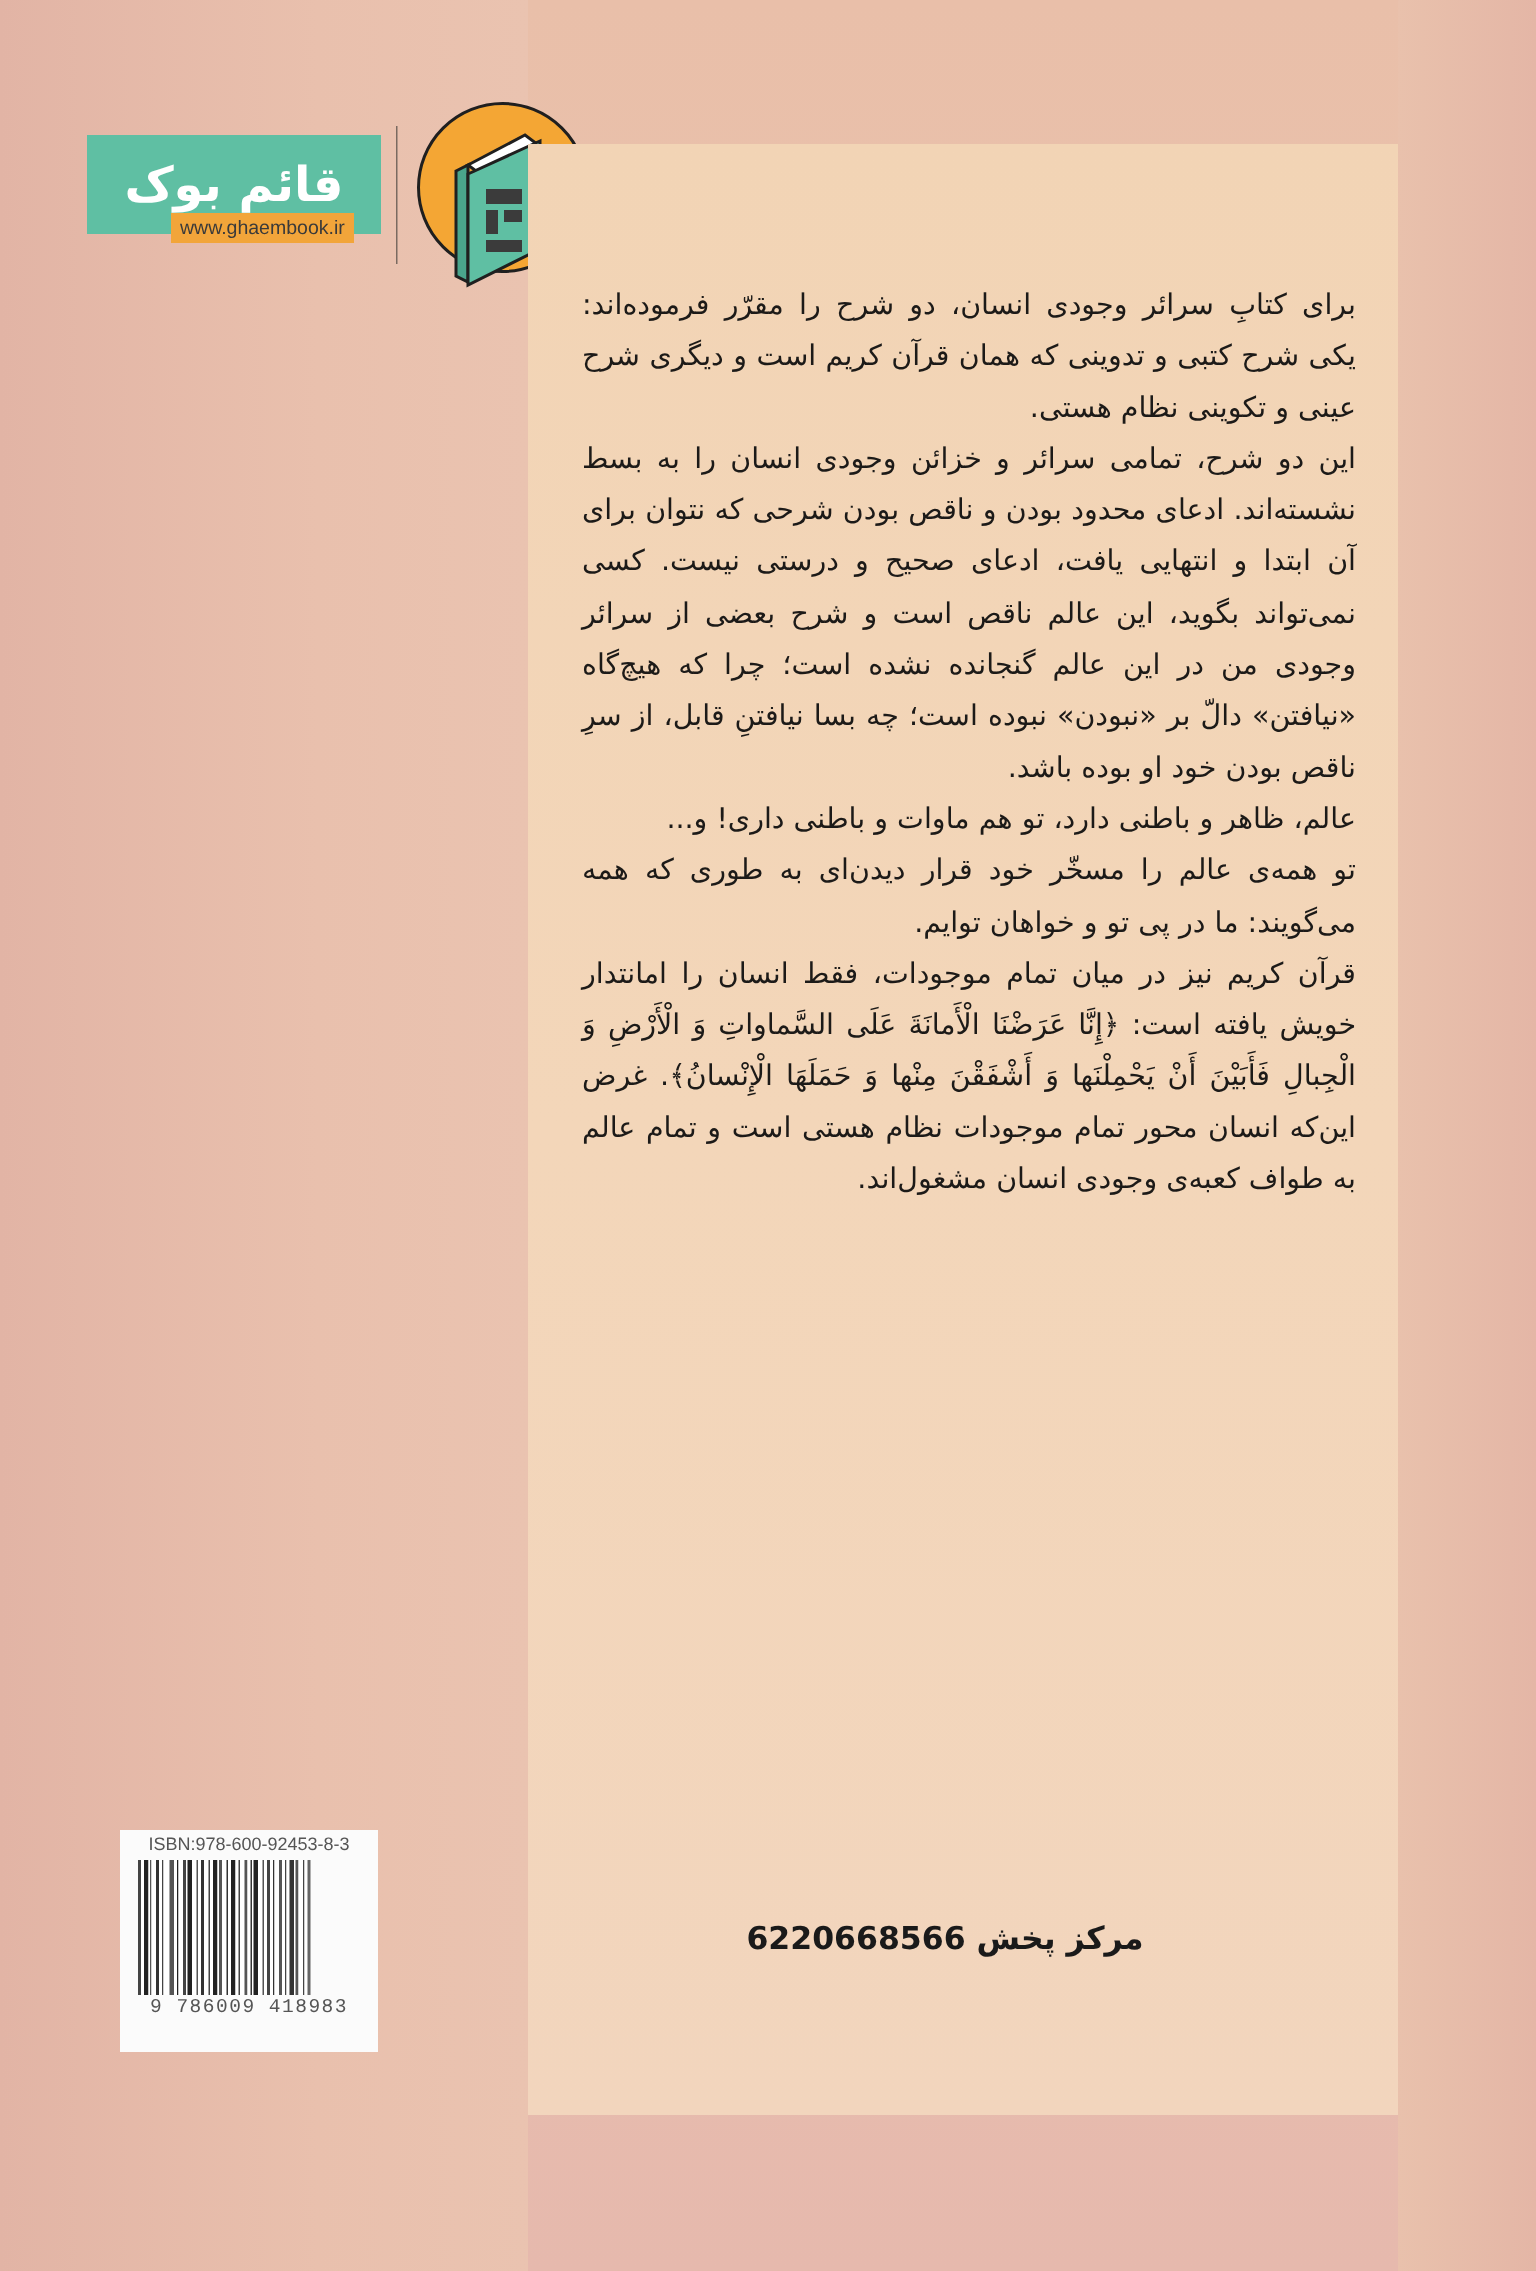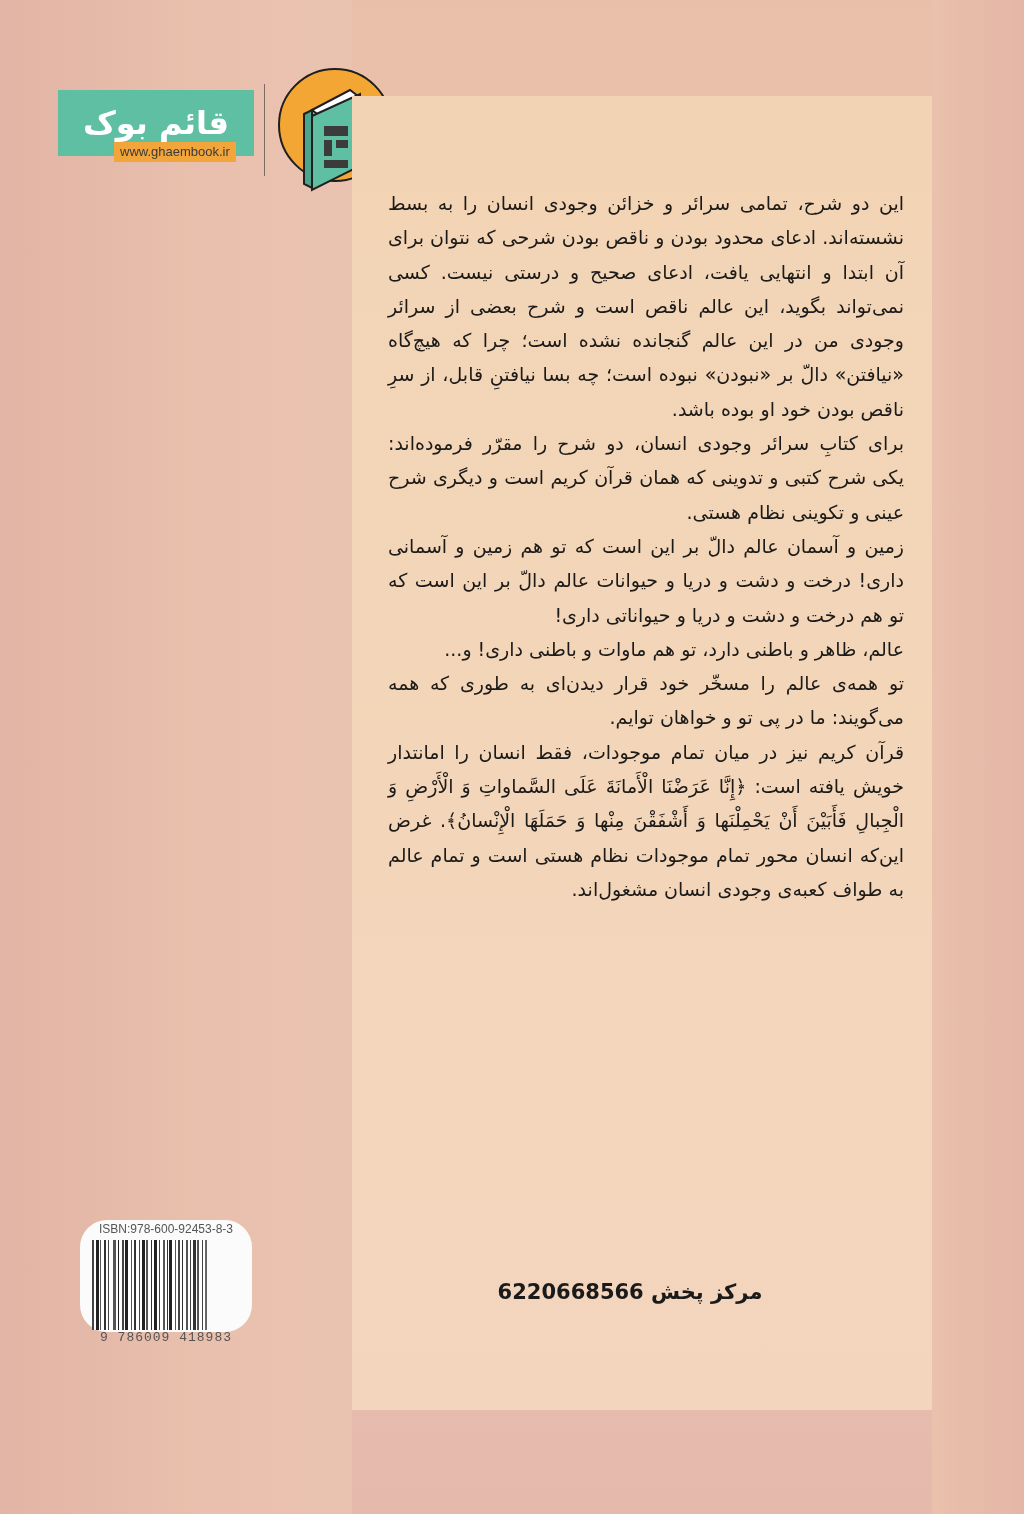--- a/index.html
+++ b/index.html
@@ -37,23 +37,22 @@
       position:absolute; left:388px; top:186px; width:516px;
       direction:rtl; text-align:justify; color:#1c1a18;
       font-size:19px; line-height:34.3px;
     }
     .text-block p { margin:0; text-align-last:right; }
     .distrib {
       position:absolute; left:480px; top:1280px; width:300px; text-align:center;
       direction:rtl; font-weight:bold; font-size:21px; color:#1a1a1a;
     }
     .barcode-box {
-      position:absolute; left:80px; top:1220px; width:172px; height:112px;
+      position:absolute; left:80px; top:1220px; width:172px; height:148px;
       background:#fbfbfb;
-      border-radius:27px;
     }
     .isbn-top { position:absolute; left:0; top:2px; width:172px; text-align:center;
       font-family:"Liberation Sans", sans-serif; font-size:12px; color:#555; }
     .bars { position:absolute; left:12px; top:20px; width:150px; height:90px; display:flex; }
     .bars span { display:block; height:100%; }
     .isbn-bottom { position:absolute; left:0; top:110px; width:172px; text-align:center;
       font-family:"Liberation Mono", monospace; font-size:13px; color:#555; letter-spacing:1px; }
   </style>
 </head>
 <body>
@@ -74,23 +73,22 @@
   <polygon points="14,36 62,14 62,86 14,110" fill="#5fbfa3" stroke="#1f1f1f" stroke-width="2"></polygon>
   <rect x="26" y="46" width="24" height="10" fill="#3b3b3b"></rect>
   <rect x="26" y="60" width="8" height="16" fill="#3b3b3b"></rect>
   <rect x="38" y="60" width="12" height="8" fill="#3b3b3b"></rect>
   <rect x="26" y="80" width="24" height="8" fill="#3b3b3b"></rect>
 </svg>
 
 <div class="panel"></div>
 
 <div class="text-block">
+  <p>برای کتابِ سرائر وجودی انسان، دو شرح را مقرّر فرموده‌اند: یکی شرح کتبی و تدوینی که همان قرآن کریم است و دیگری شرح عینی و تکوینی نظام هستی.</p>
   <p>این دو شرح، تمامی سرائر و خزائن وجودی انسان را به بسط نشسته‌اند. ادعای محدود بودن و ناقص بودن شرحی که نتوان برای آن ابتدا و انتهایی یافت، ادعای صحیح و درستی نیست. کسی نمی‌تواند بگوید، این عالم ناقص است و شرح بعضی از سرائر وجودی من در این عالم گنجانده نشده است؛ چرا که هیچ‌گاه «نیافتن» دالّ بر «نبودن» نبوده است؛ چه بسا نیافتنِ قابل، از سرِ ناقص بودن خود او بوده باشد.</p>
-  <p>برای کتابِ سرائر وجودی انسان، دو شرح را مقرّر فرموده‌اند: یکی شرح کتبی و تدوینی که همان قرآن کریم است و دیگری شرح عینی و تکوینی نظام هستی.</p>
-  <p>زمین و آسمان عالم دالّ بر این است که تو هم زمین و آسمانی داری! درخت و دشت و دریا و حیوانات عالم دالّ بر این است که تو هم درخت و دشت و دریا و حیواناتی داری!</p>
   <p>عالم، ظاهر و باطنی دارد، تو هم ماوات و باطنی داری! و...</p>
   <p>تو همه‌ی عالم را مسخّر خود قرار دیدن‌ای به طوری که همه می‌گویند: ما در پی تو و خواهان توایم.</p>
   <p>قرآن کریم نیز در میان تمام موجودات، فقط انسان را امانتدار خویش یافته است: ﴿إِنَّا عَرَضْنَا الْأَمانَةَ عَلَى السَّماواتِ وَ الْأَرْضِ وَ الْجِبالِ فَأَبَيْنَ أَنْ يَحْمِلْنَها وَ أَشْفَقْنَ مِنْها وَ حَمَلَهَا الْإِنْسانُ﴾. غرض این‌که انسان محور تمام موجودات نظام هستی است و تمام عالم به طواف کعبه‌ی وجودی انسان مشغول‌اند.</p>
 </div>
 
 <div class="distrib">مرکز پخش 6220668566</div>
 
 <div class="barcode-box">
   <div class="isbn-top">ISBN:978-600-92453-8-3</div>
   <div class="bars">

